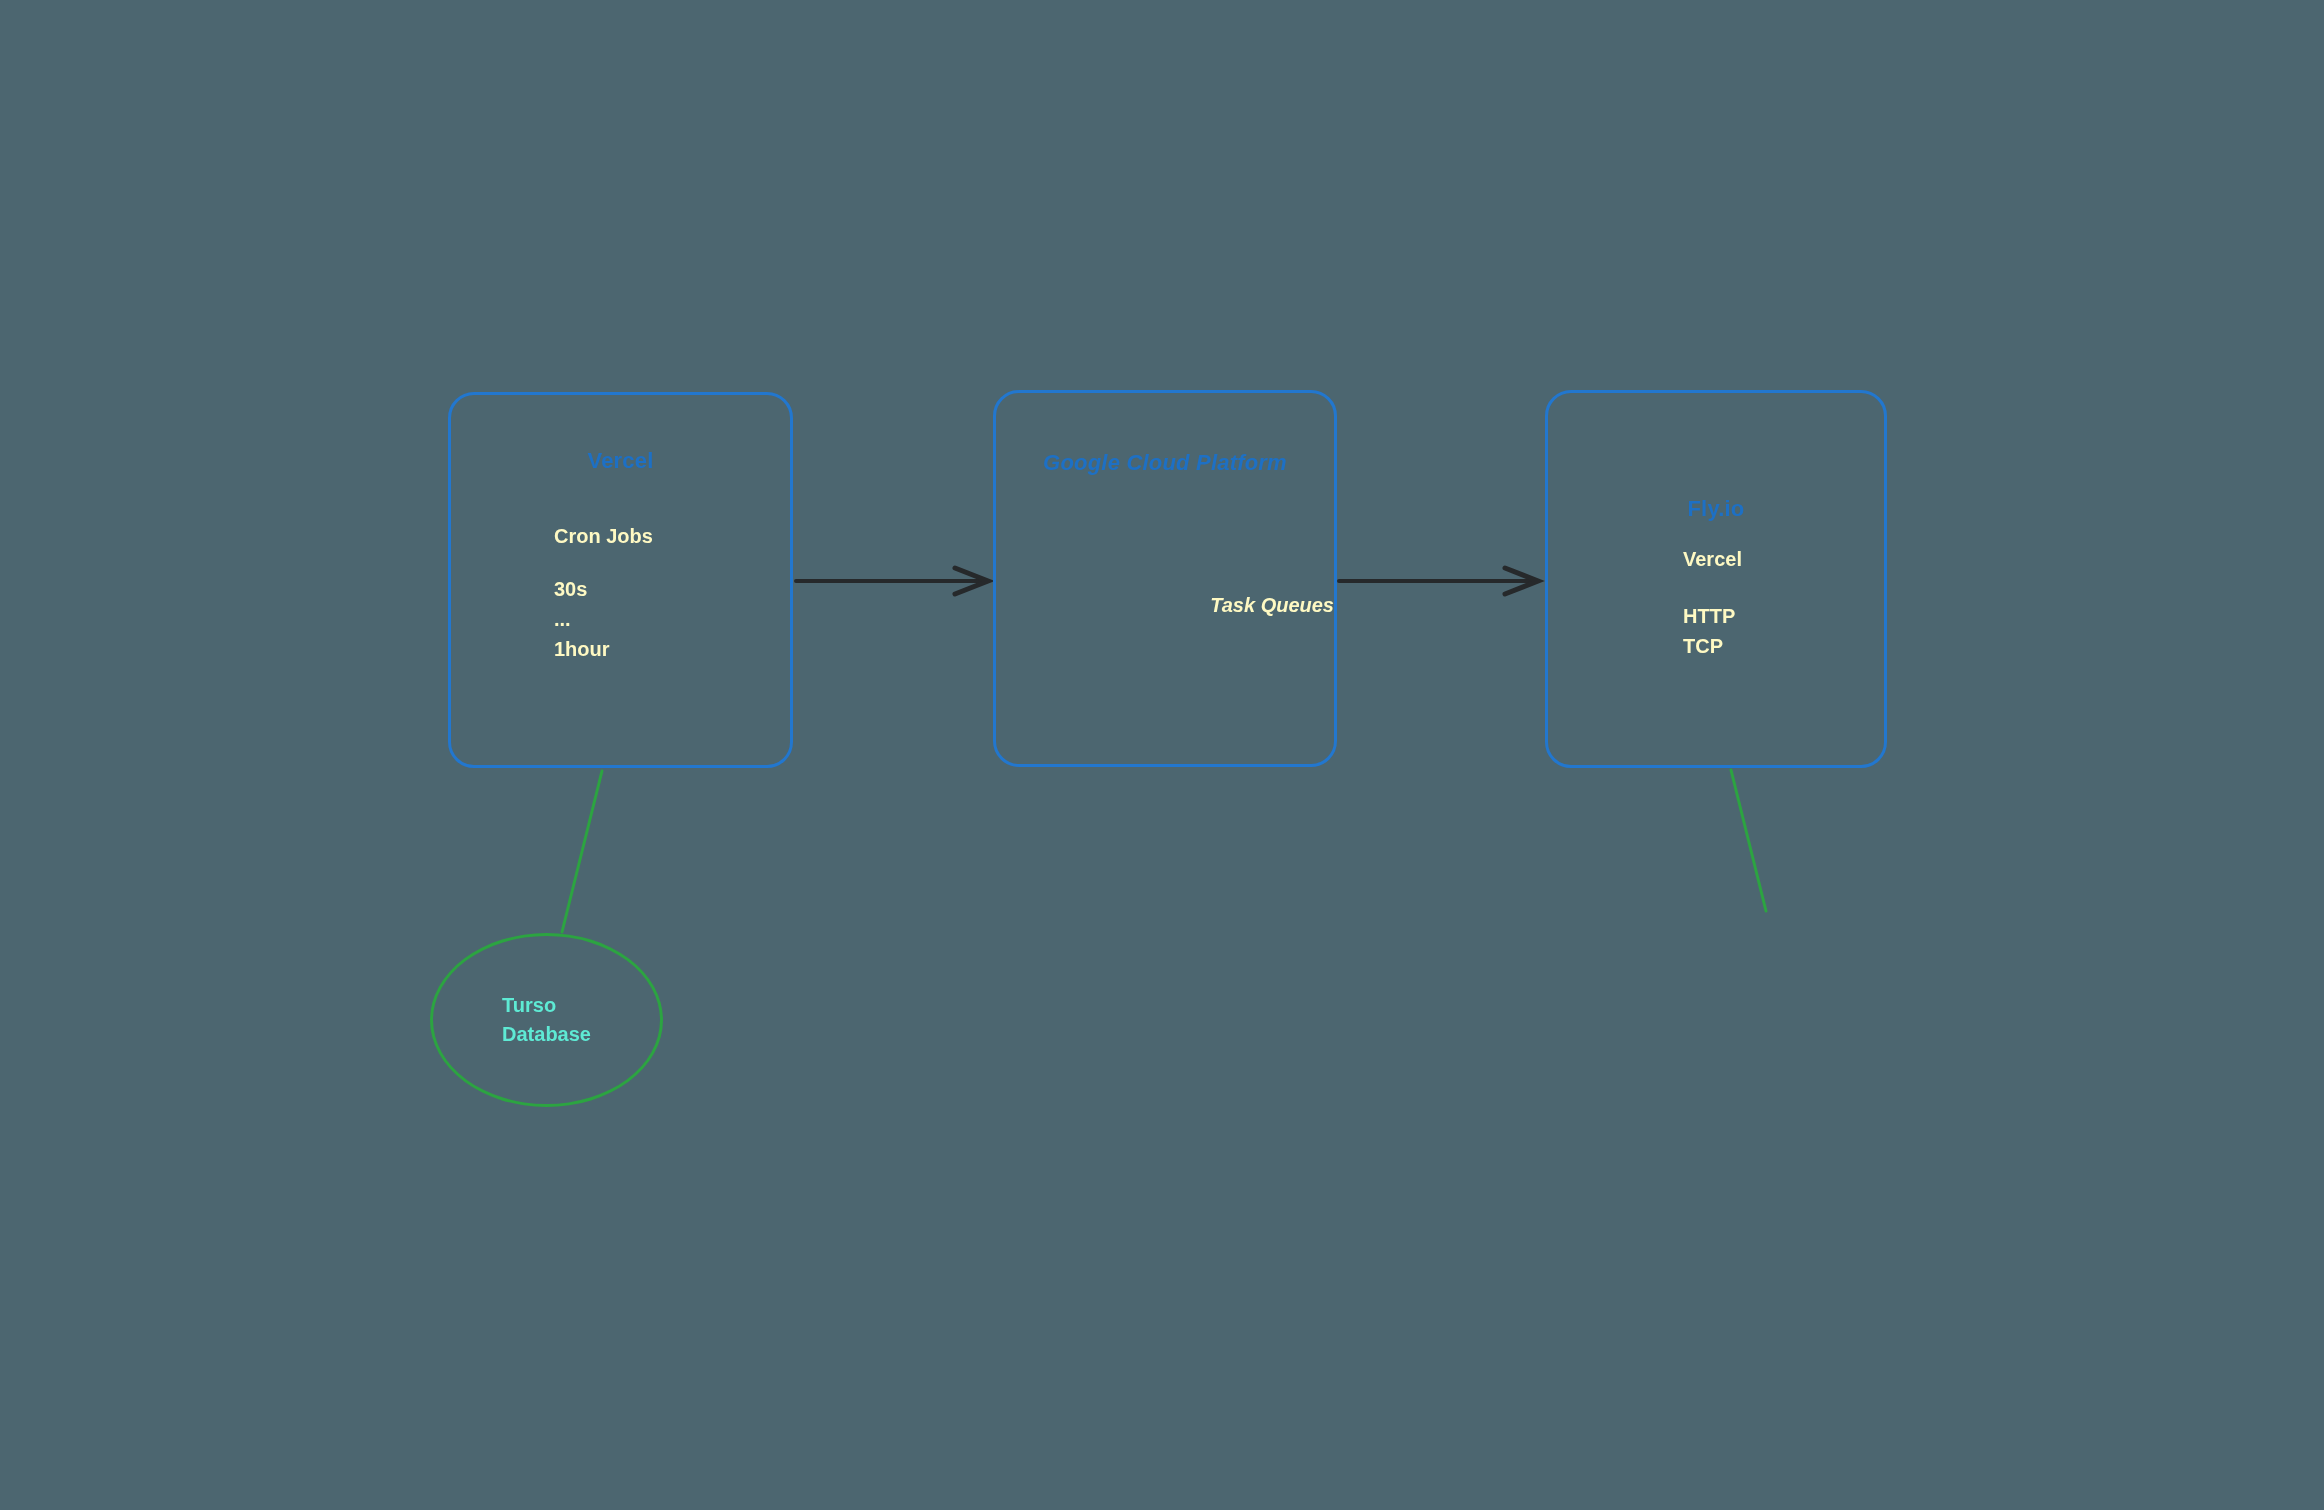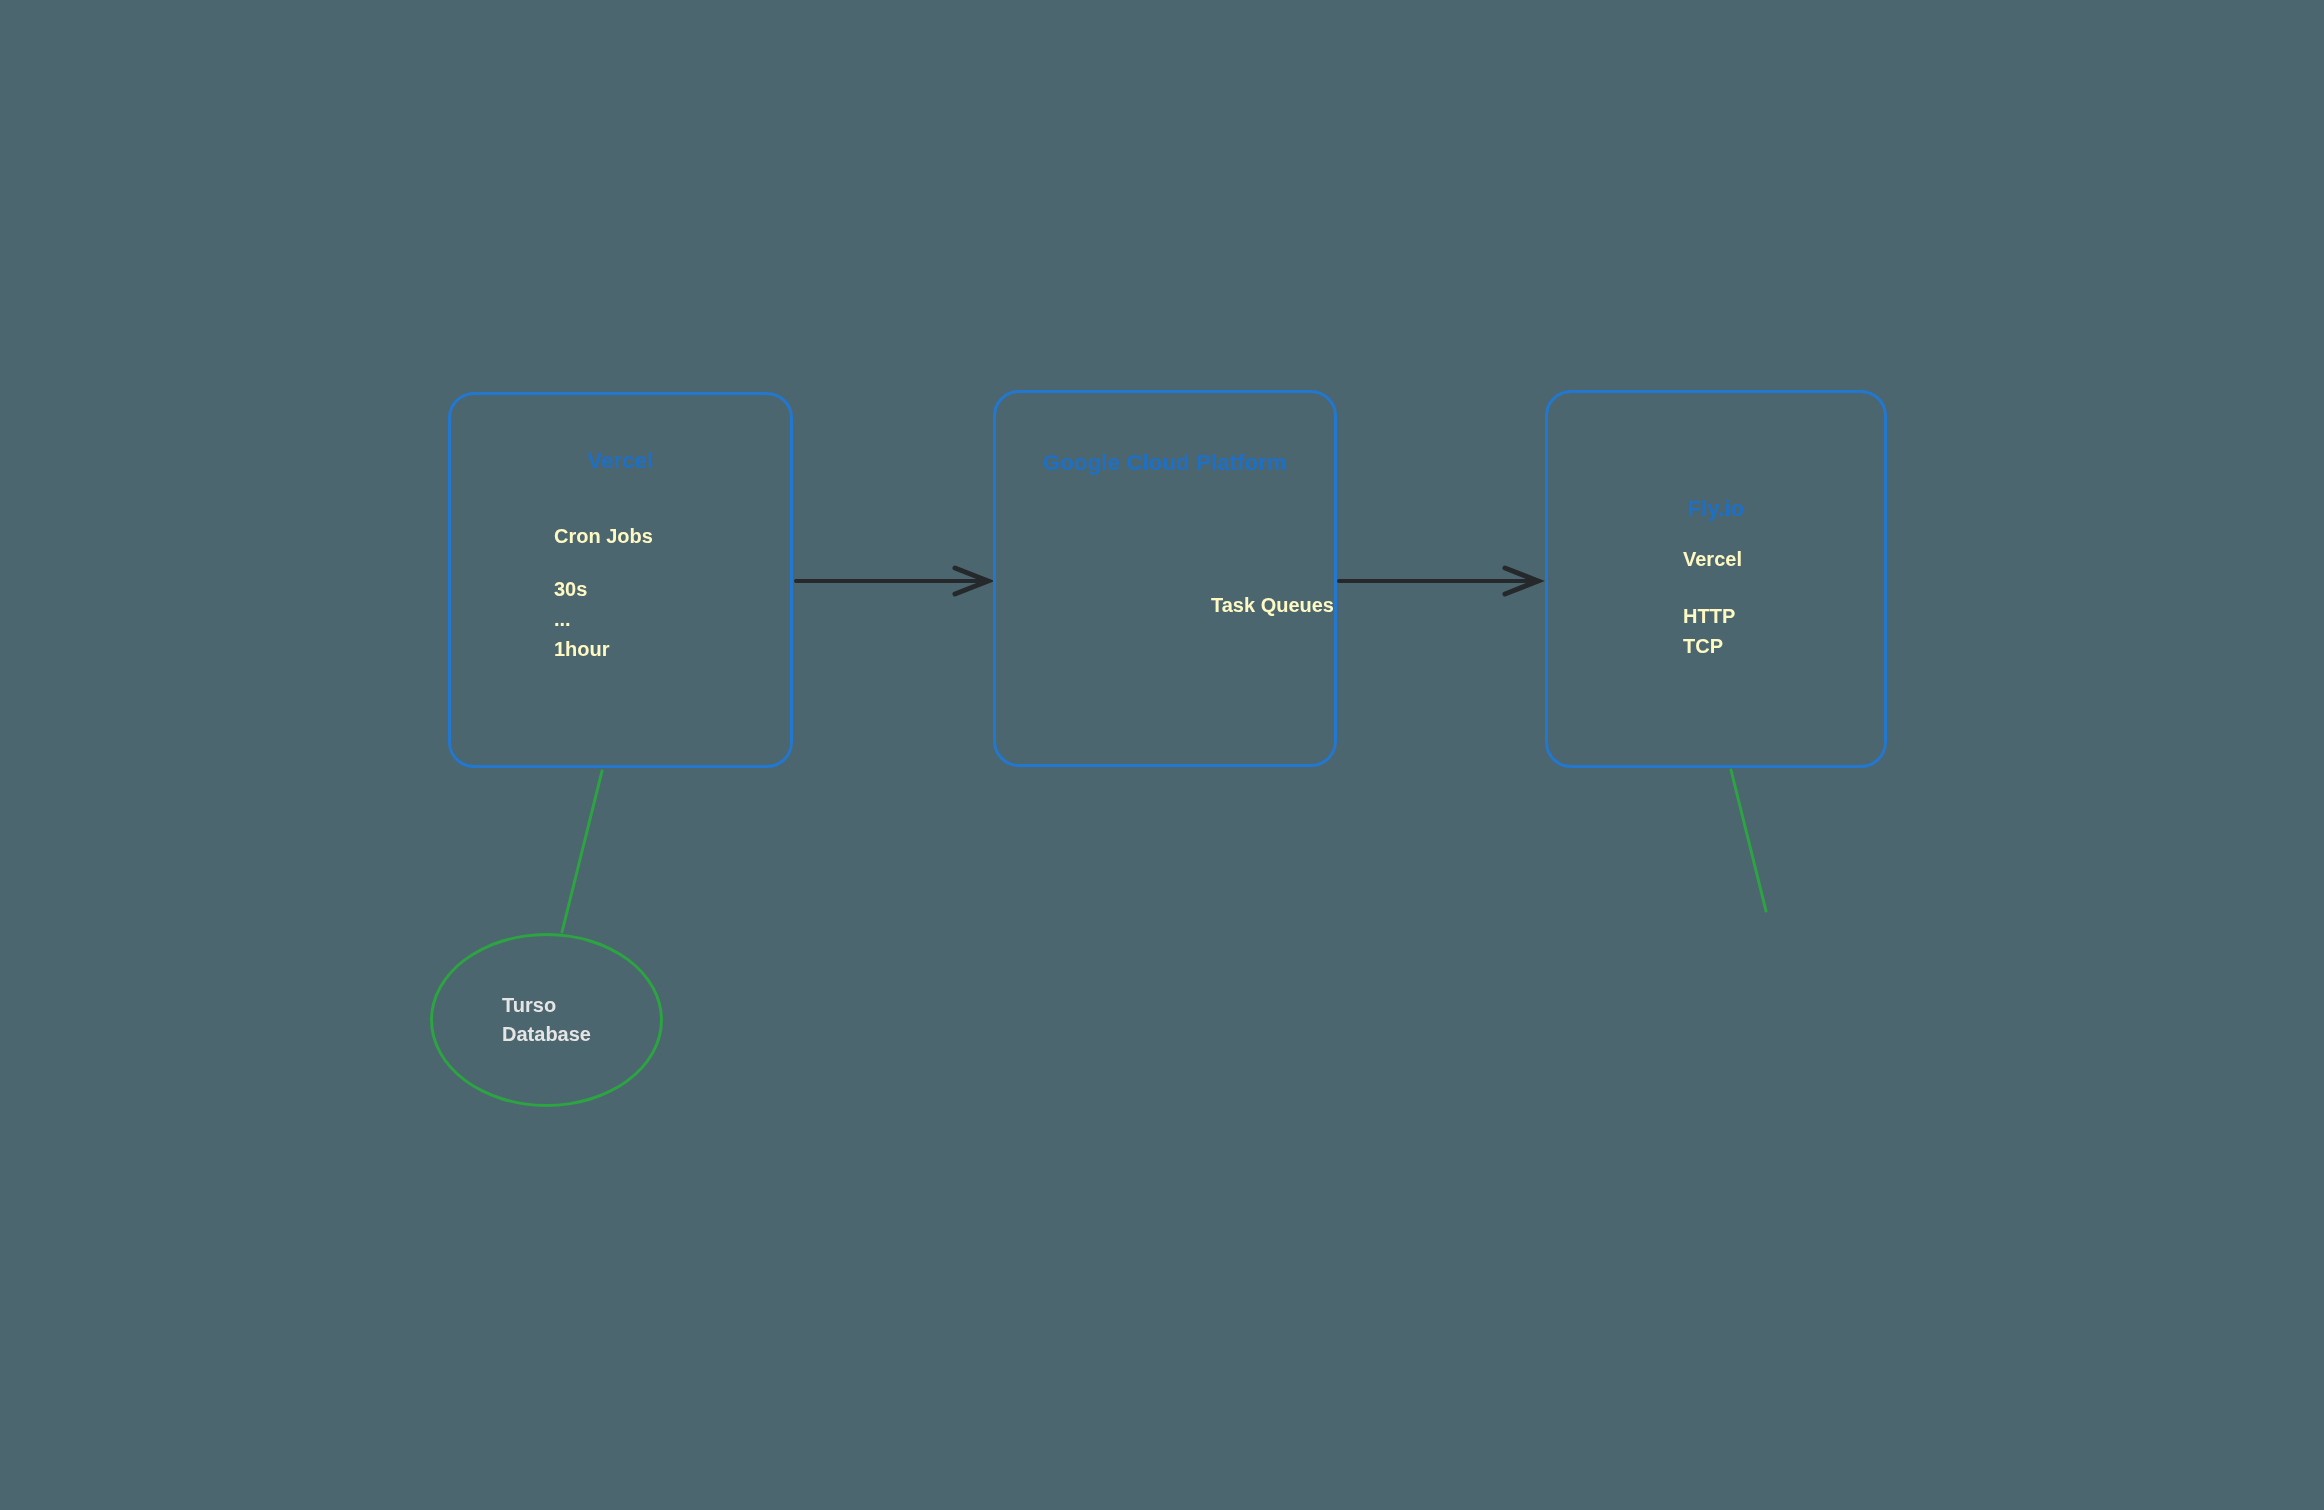--- a/index.html
+++ b/index.html
@@ -22,21 +22,21 @@
     pointer-events: none;
   }
   .node-box {
     position: absolute;
     box-sizing: border-box;
     border: 3px solid #2277cf;
     border-radius: 26px;
     background: transparent;
   }
   .node-box--vercel { left: 448px; top: 392px; width: 345px; height: 376px; }
-  .node-box--gcp    { left: 993px; top: 390px; width: 344px; height: 377px; }
+  .node-box--gcp    { left: 993px; top: 390px; width: 344px; height: 377px; font-style: italic; }
   .node-box--flyio  { left: 1545px; top: 390px; width: 342px; height: 378px; }
   .node-title {
     position: absolute;
     left: 0; right: 0;
     text-align: center;
     color: #1d70c5;
     font-size: 22px;
     font-weight: bold;
     letter-spacing: 0.2px;
     white-space: nowrap;
@@ -66,21 +66,21 @@
     border: 3px solid #2ca441;
     border-radius: 50%;
     background: transparent;
     display: flex;
     align-items: center;
     justify-content: center;
   }
   .ellipse-node--turso    { left: 430px; top: 933px; width: 233px; height: 174px; }
   .ellipse-node--tinybird { left: 1662px; top: 913px; width: 235px; height: 175px; }
   .ellipse-label {
-    color: #e5e5e5;
+    color: #5eead4;
     font-size: 20px;
     font-weight: bold;
     line-height: 29px;
     text-align: left;
     white-space: nowrap;
   }
   .ellipse-label--tinybird { text-align: center; }
 </style>
 </head>
 <body>

